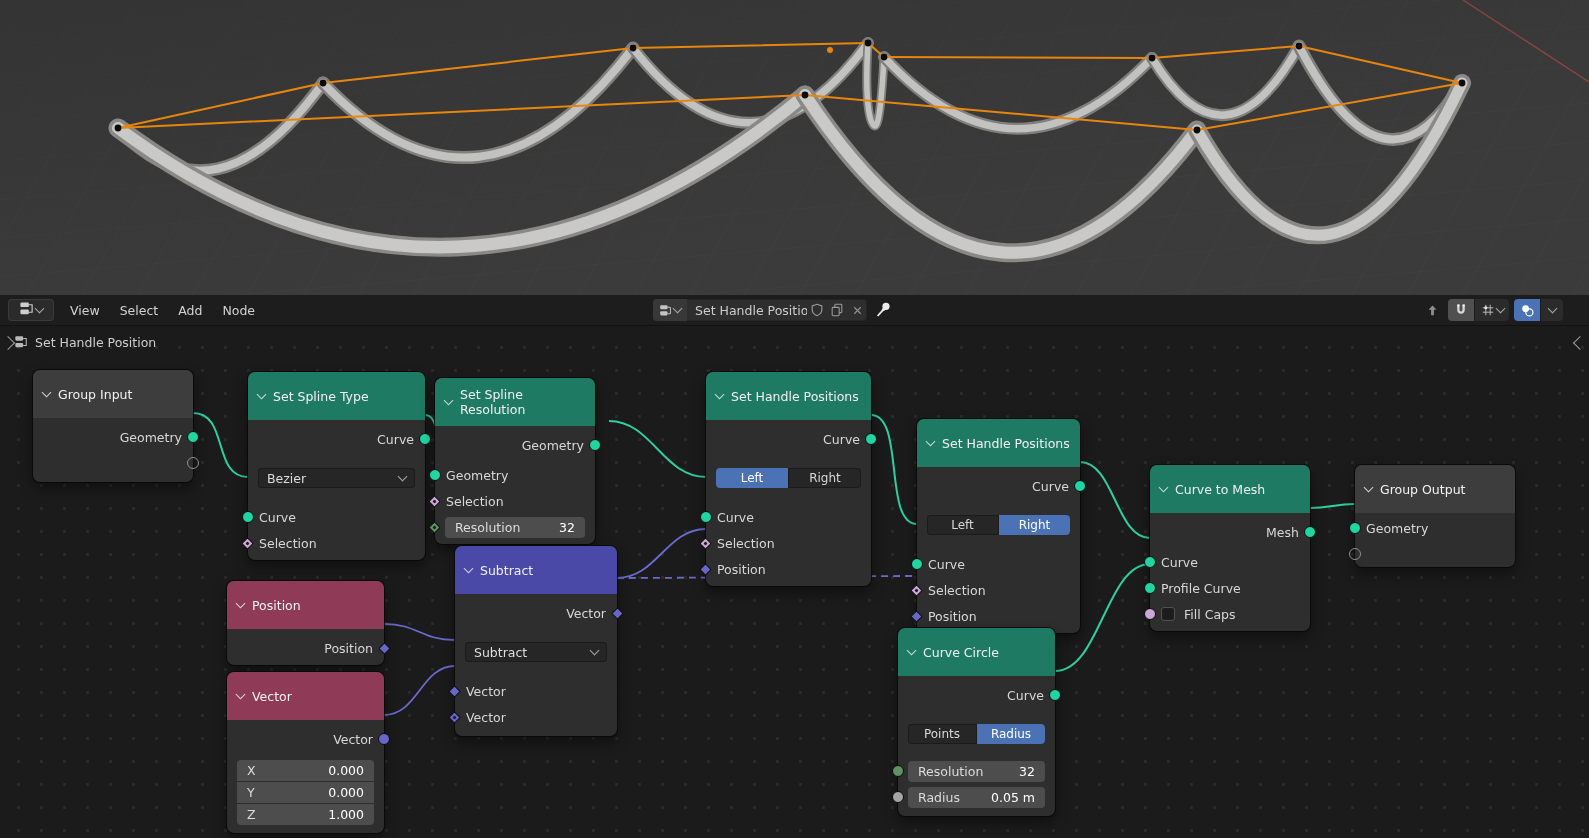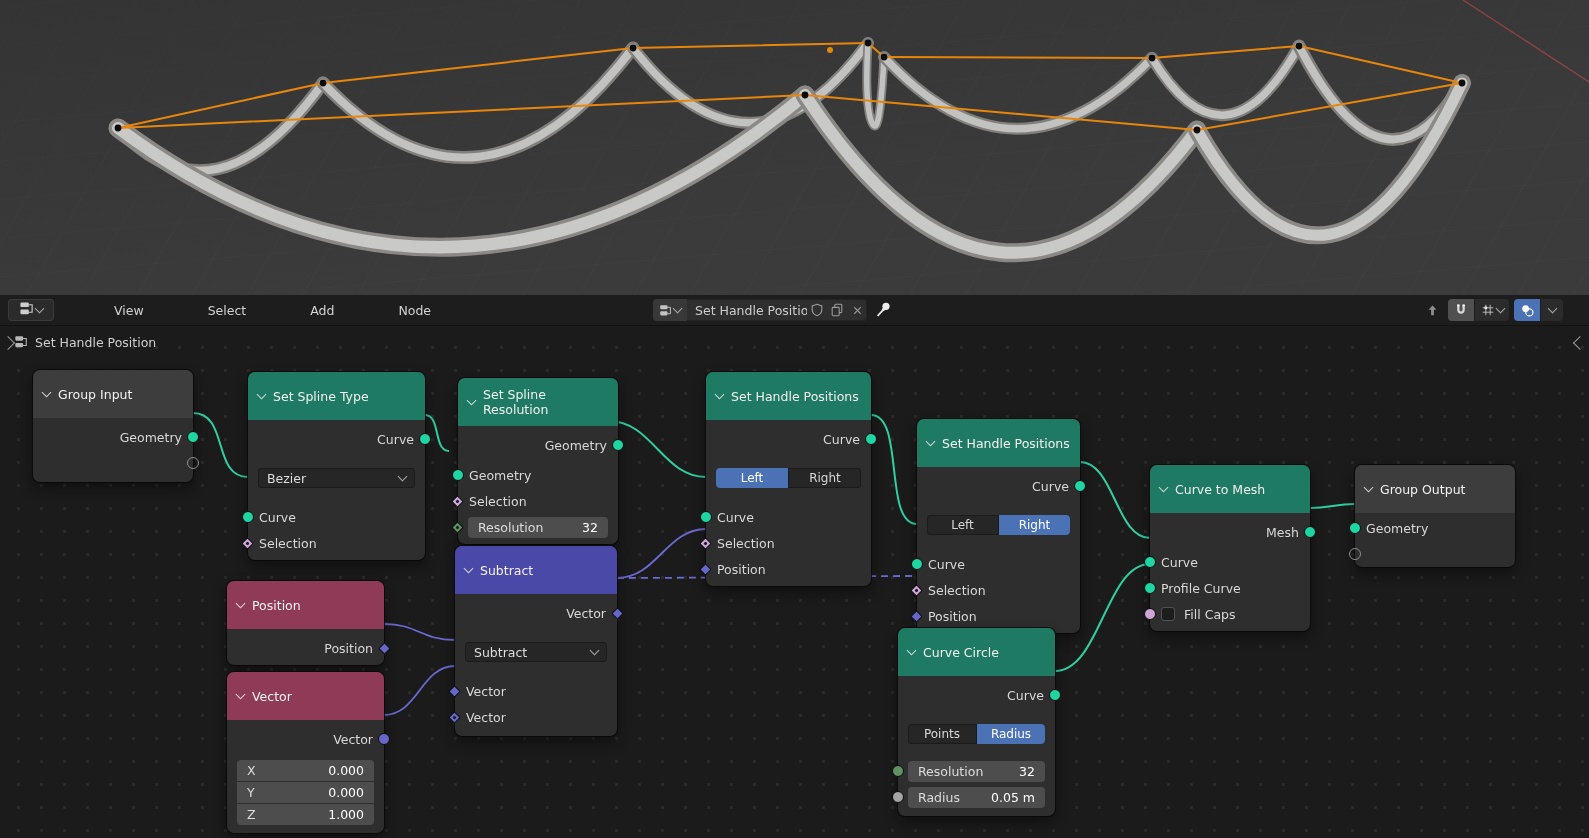--- a/index.html
+++ b/index.html
@@ -10,21 +10,21 @@
   
   #viewport{position:absolute;left:0;top:0;width:1589px;height:295px;background:#3b3b3b;}
 
   
   #ne-header{position:absolute;left:0;top:295px;width:1589px;height:30px;background:#1d1d1d;
              border-bottom:1px solid #121212;display:flex;align-items:center;z-index:6;}
   .hbtn{height:22px;display:flex;align-items:center;justify-content:center;border-radius:4px;
         background:#2b2b2b;gap:2px;}
   #editor-type-btn{width:46px;margin-left:8px;box-shadow:inset 0 0 0 1px #3a3a3a;}
   #menus{display:flex;gap:16px;margin-left:14px;font-size:12.5px;color:#d2d2d2;}
-  #menus span{padding:3px 2px;cursor:default;margin-left:44px;}
+  #menus span{padding:3px 2px;cursor:default;}
   #tree-selector{position:absolute;left:653px;top:4px;width:214px;height:22px;background:#2e2e2e;
                  border-radius:4px;display:flex;align-items:center;box-shadow:inset 0 0 0 1px #242424;}
   #tree-selector .seg-icon{width:34px;height:22px;display:flex;align-items:center;justify-content:center;gap:2px;
                  background:#383838;border-radius:4px 0 0 4px;}
   #tree-name{flex:1;font-size:12.5px;color:#cccccc;padding-left:8px;white-space:nowrap;overflow:hidden;}
   .mini-ic{width:20px;height:22px;display:flex;align-items:center;justify-content:center;}
   #pin-wrap{position:absolute;left:874px;top:5px;width:20px;height:20px;}
   #right-cluster{position:absolute;right:26px;top:4px;display:flex;align-items:center;gap:5px;}
   .grp{display:flex;gap:1px;}
   .grp .hbtn{border-radius:0;}
@@ -316,21 +316,21 @@
         <span class="sock circle c-geo left"></span>
         <span>Curve</span>
       </div>
     <div class="row">
         <span class="sock diamond c-bool dot left"></span>
         <span>Selection</span>
       </div>
     <div class="pb4"></div>
   </div>
 
-  <div class="node" style="left:458px;top:378px;width:160px;">
+  <div class="node" style="left:435px;top:378px;width:160px;">
     <div class="node-header hdr-geo">
       <span class="chev"></span>
       <span>Set Spline Resolution</span>
     </div>
     <div class="pt6"></div>
     <div class="row out">
         <span>Geometry</span>
         <span class="sock circle c-geo right"></span>
       </div>
     <div class="gap4"></div>

